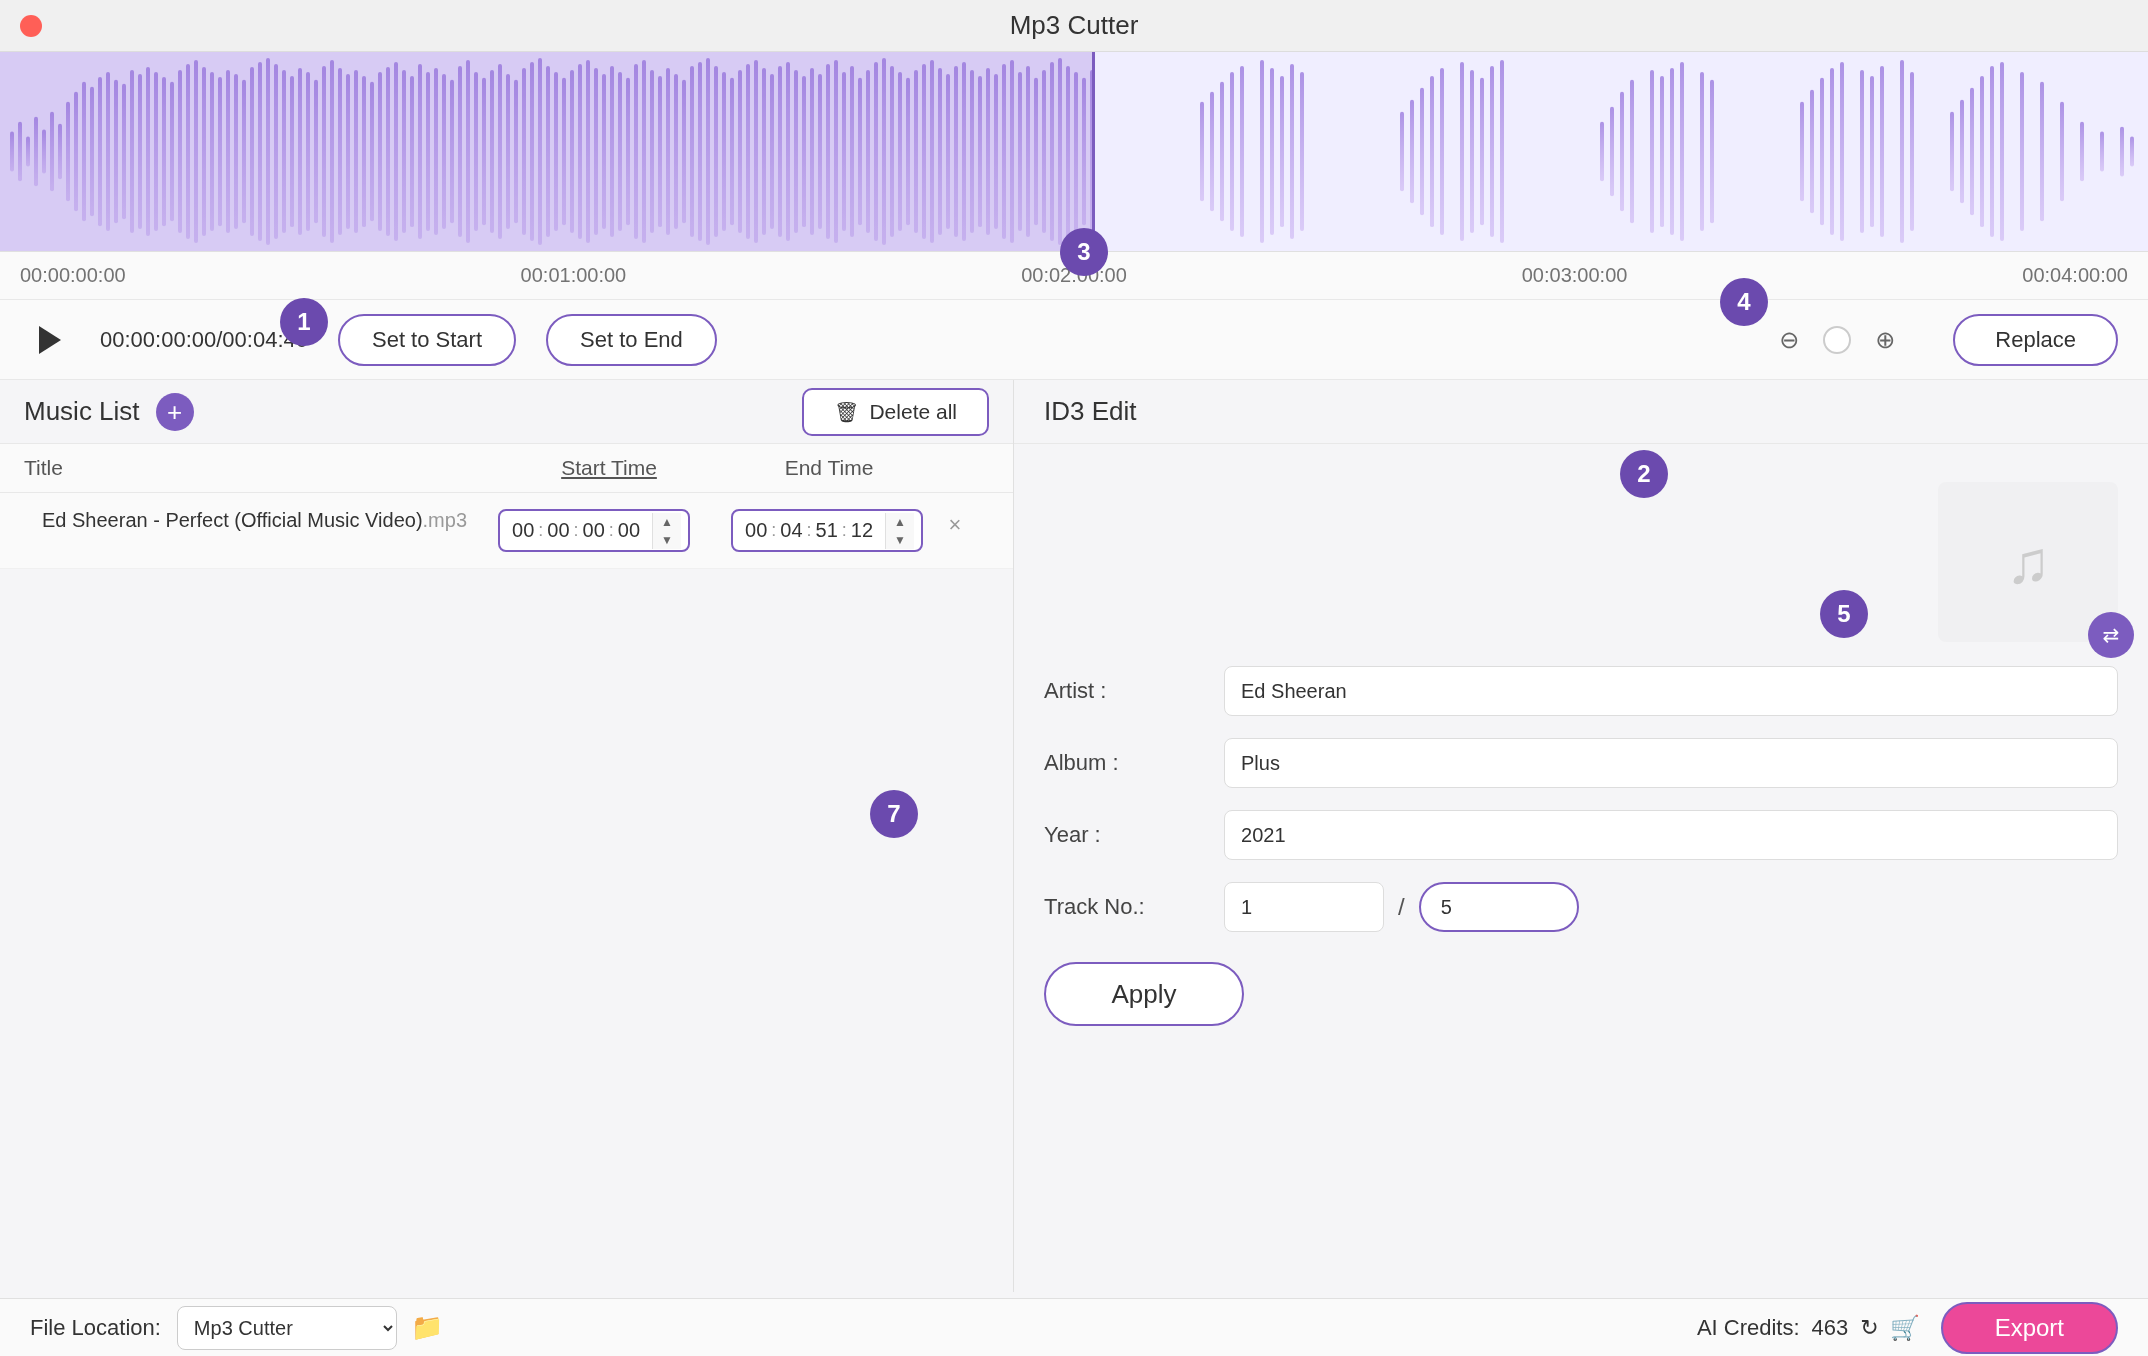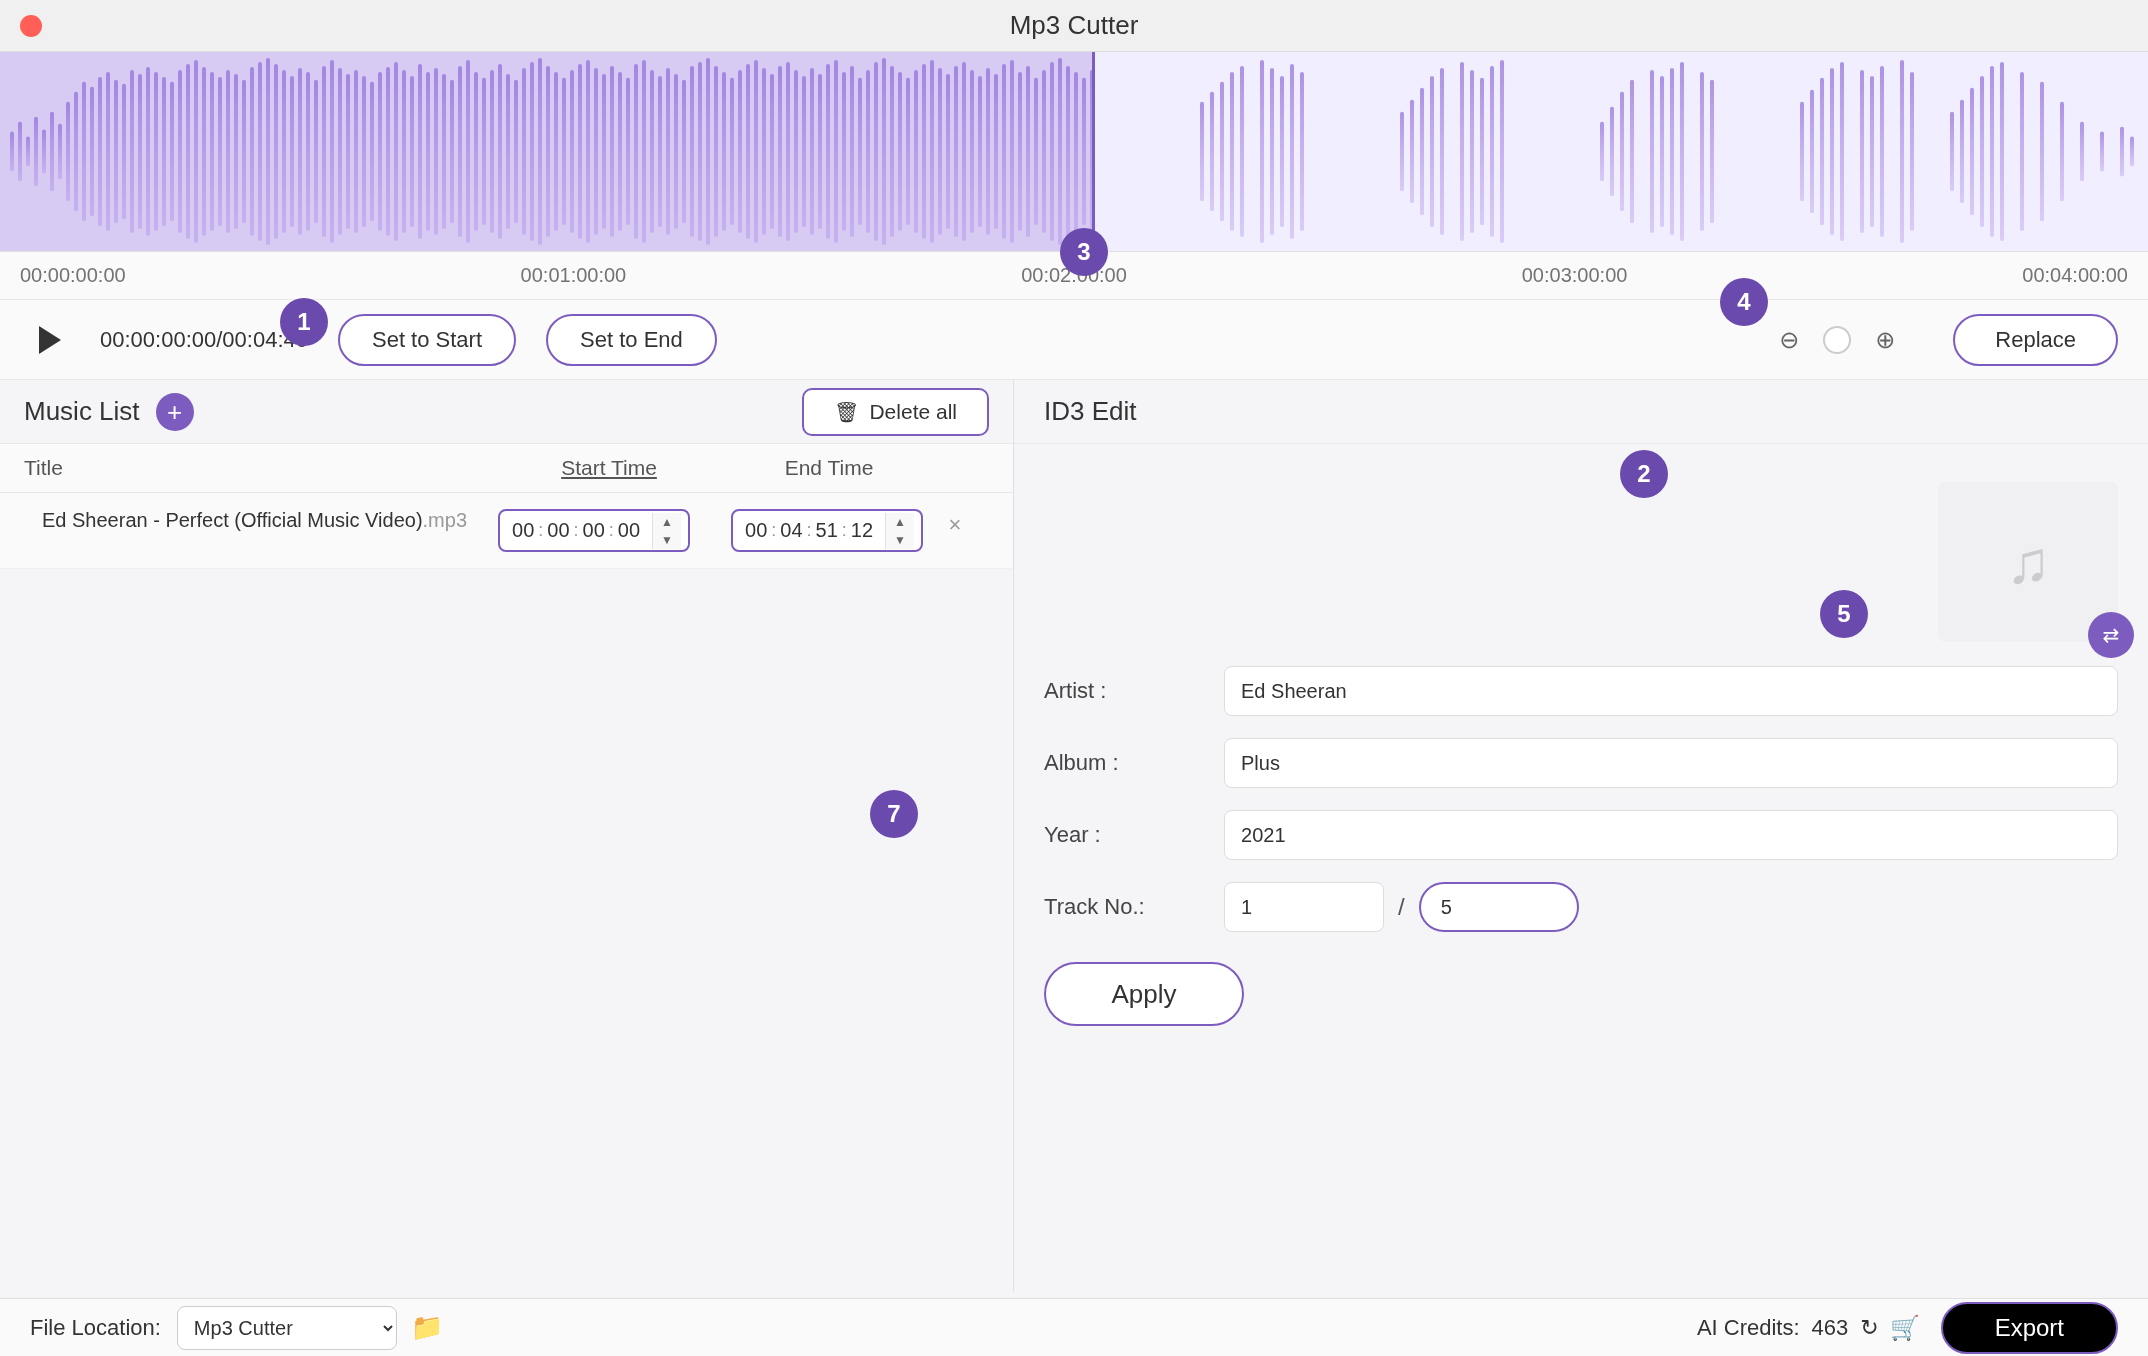--- a/index.html
+++ b/index.html
@@ -492,21 +492,21 @@
       color: #333;
       font-weight: 500;
     }
     .refresh-icon { cursor: pointer; font-size: 22px; }
     .cart-icon { cursor: pointer; font-size: 24px; }
     .export-btn {
       height: 52px;
       padding: 0 52px;
       border: 2.5px solid #7c5cbf;
       border-radius: 30px;
-      background: #000000;
+      background: #ec4899;
       font-size: 24px;
       color: white;
       cursor: pointer;
       margin-left: 20px;
       font-weight: 500;
     }
 
     
     .annotation {
       position: absolute;

